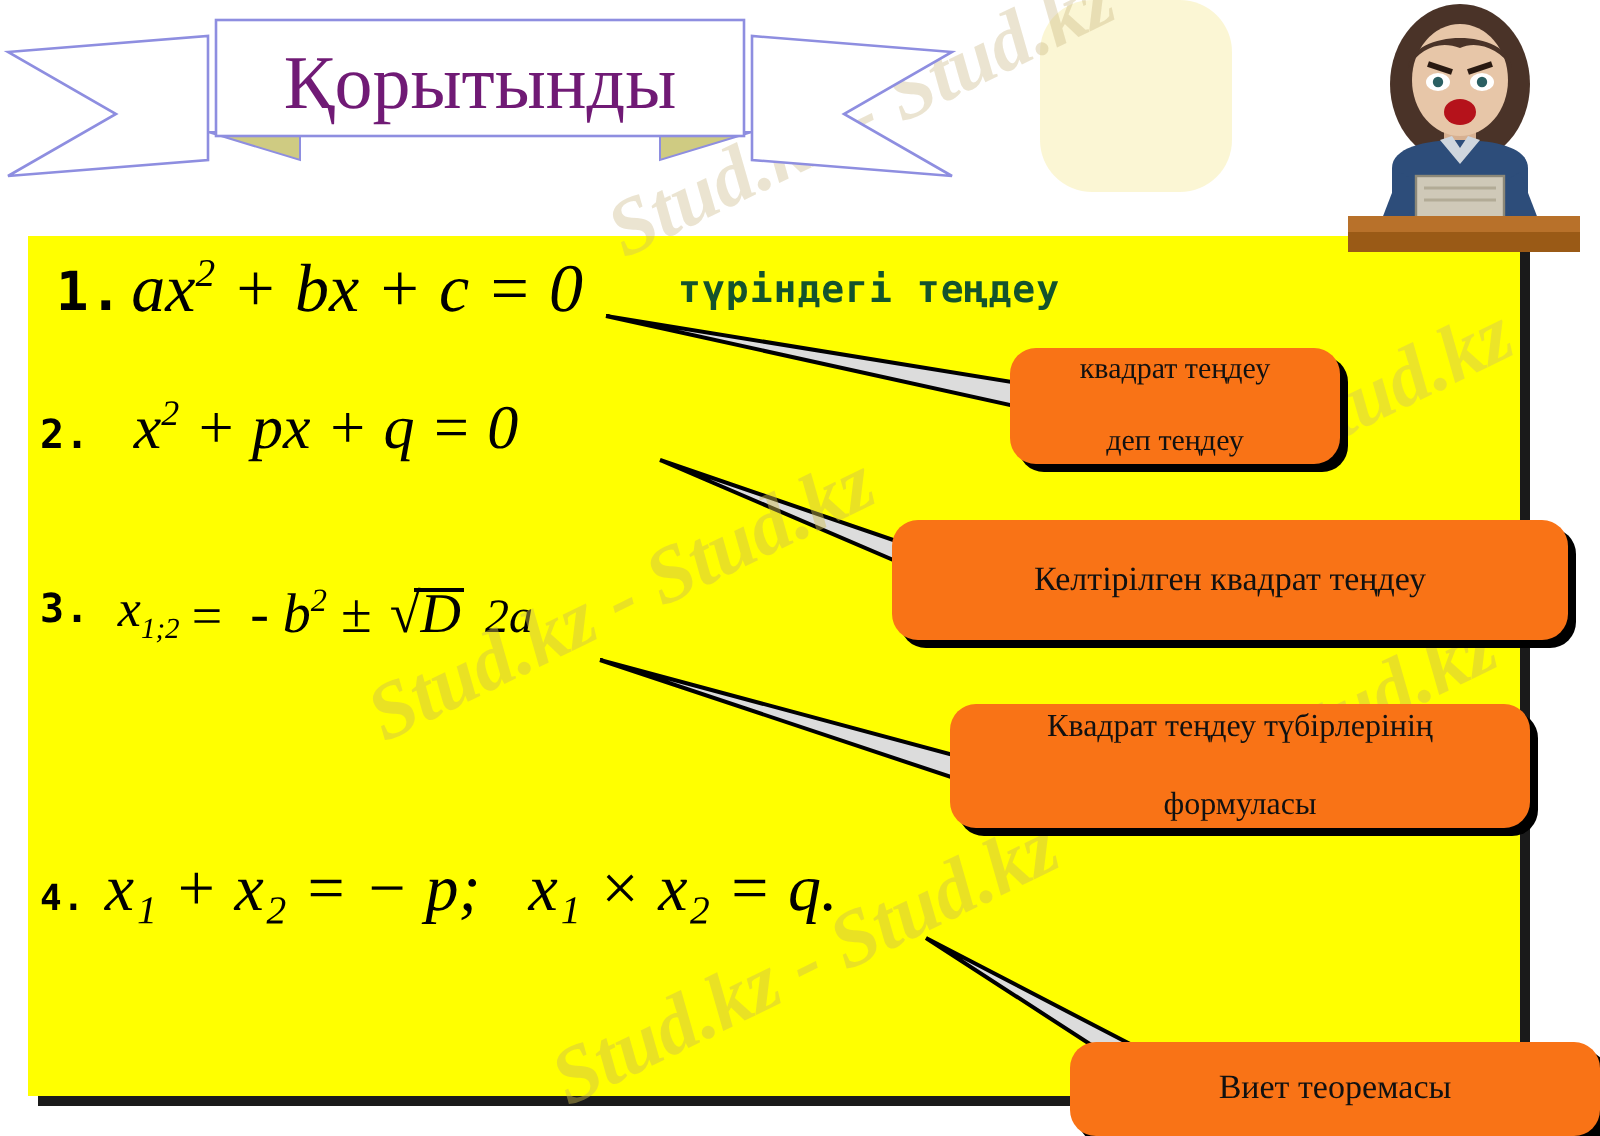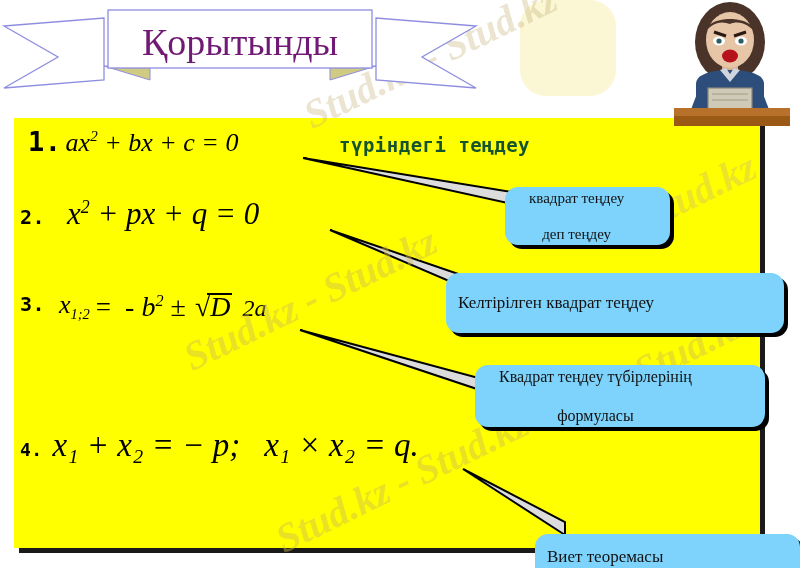--- a/index.html
+++ b/index.html
@@ -57,21 +57,21 @@
   .math{
     font-family:"Liberation Serif","DejaVu Serif",serif;
     font-style:italic;
   }
   .up{font-size:.58em;vertical-align:super;font-style:italic;}
   .sub{font-size:.56em;vertical-align:sub;font-style:italic;}
   .op{font-style:normal;}
 
   #f1{left:28px;top:126px;display:flex;align-items:baseline;}
   #f1 .num{font-size:27px;}
-  #f1 .math{font-size:26px;margin-left:4px;}
+  #f1 .math{font-size:34px;margin-left:4px;}
 
   #label1{
     position:absolute;left:339px;top:134px;z-index:5;
     font-family:"DejaVu Sans Mono","Liberation Mono",monospace;
     font-weight:bold;font-size:19px;color:#14532d;letter-spacing:.5px;
   }
 
   #f2{left:20px;top:196px;display:flex;align-items:baseline;}
   #f2 .num{font-size:20px;}
   #f2 .math{font-size:31px;margin-left:22px;}
@@ -95,29 +95,28 @@
   .radsym{font-style:normal;font-size:28px;}
   .radbar{position:absolute;left:14px;right:-1px;top:2px;height:2px;background:#000;}
 
   #f4{left:20px;top:427px;display:flex;align-items:baseline;}
   #f4 .num{font-size:18px;}
   #f4 .math{font-size:33px;margin-left:10px;}
 
   
   .callout{
     position:absolute;z-index:7;
-    background:#7dd3fc;
+    background:#f97316;
     border-radius:13px;
     box-shadow:4px 4px 0 0 #000;
     font-family:"Liberation Serif","DejaVu Serif",serif;
     color:#111;
     text-align:center;
-    display:flex;align-items:center;justify-content:flex-start;
+    display:flex;align-items:center;justify-content:center;
     line-height:1.22;
-    margin-top:13px;
   }
   #c1{left:505px;top:174px;width:165px;height:58px;font-size:15px;}
   #c2{left:446px;top:260px;width:338px;height:60px;font-size:17px;}
   #c3{left:475px;top:352px;width:290px;height:62px;font-size:16px;}
   #c4{left:535px;top:521px;width:265px;height:47px;font-size:17px;}
   .callout span{display:block;padding:0 12px;}
 
   .leader{position:absolute;z-index:4;}
 </style>
 </head>

